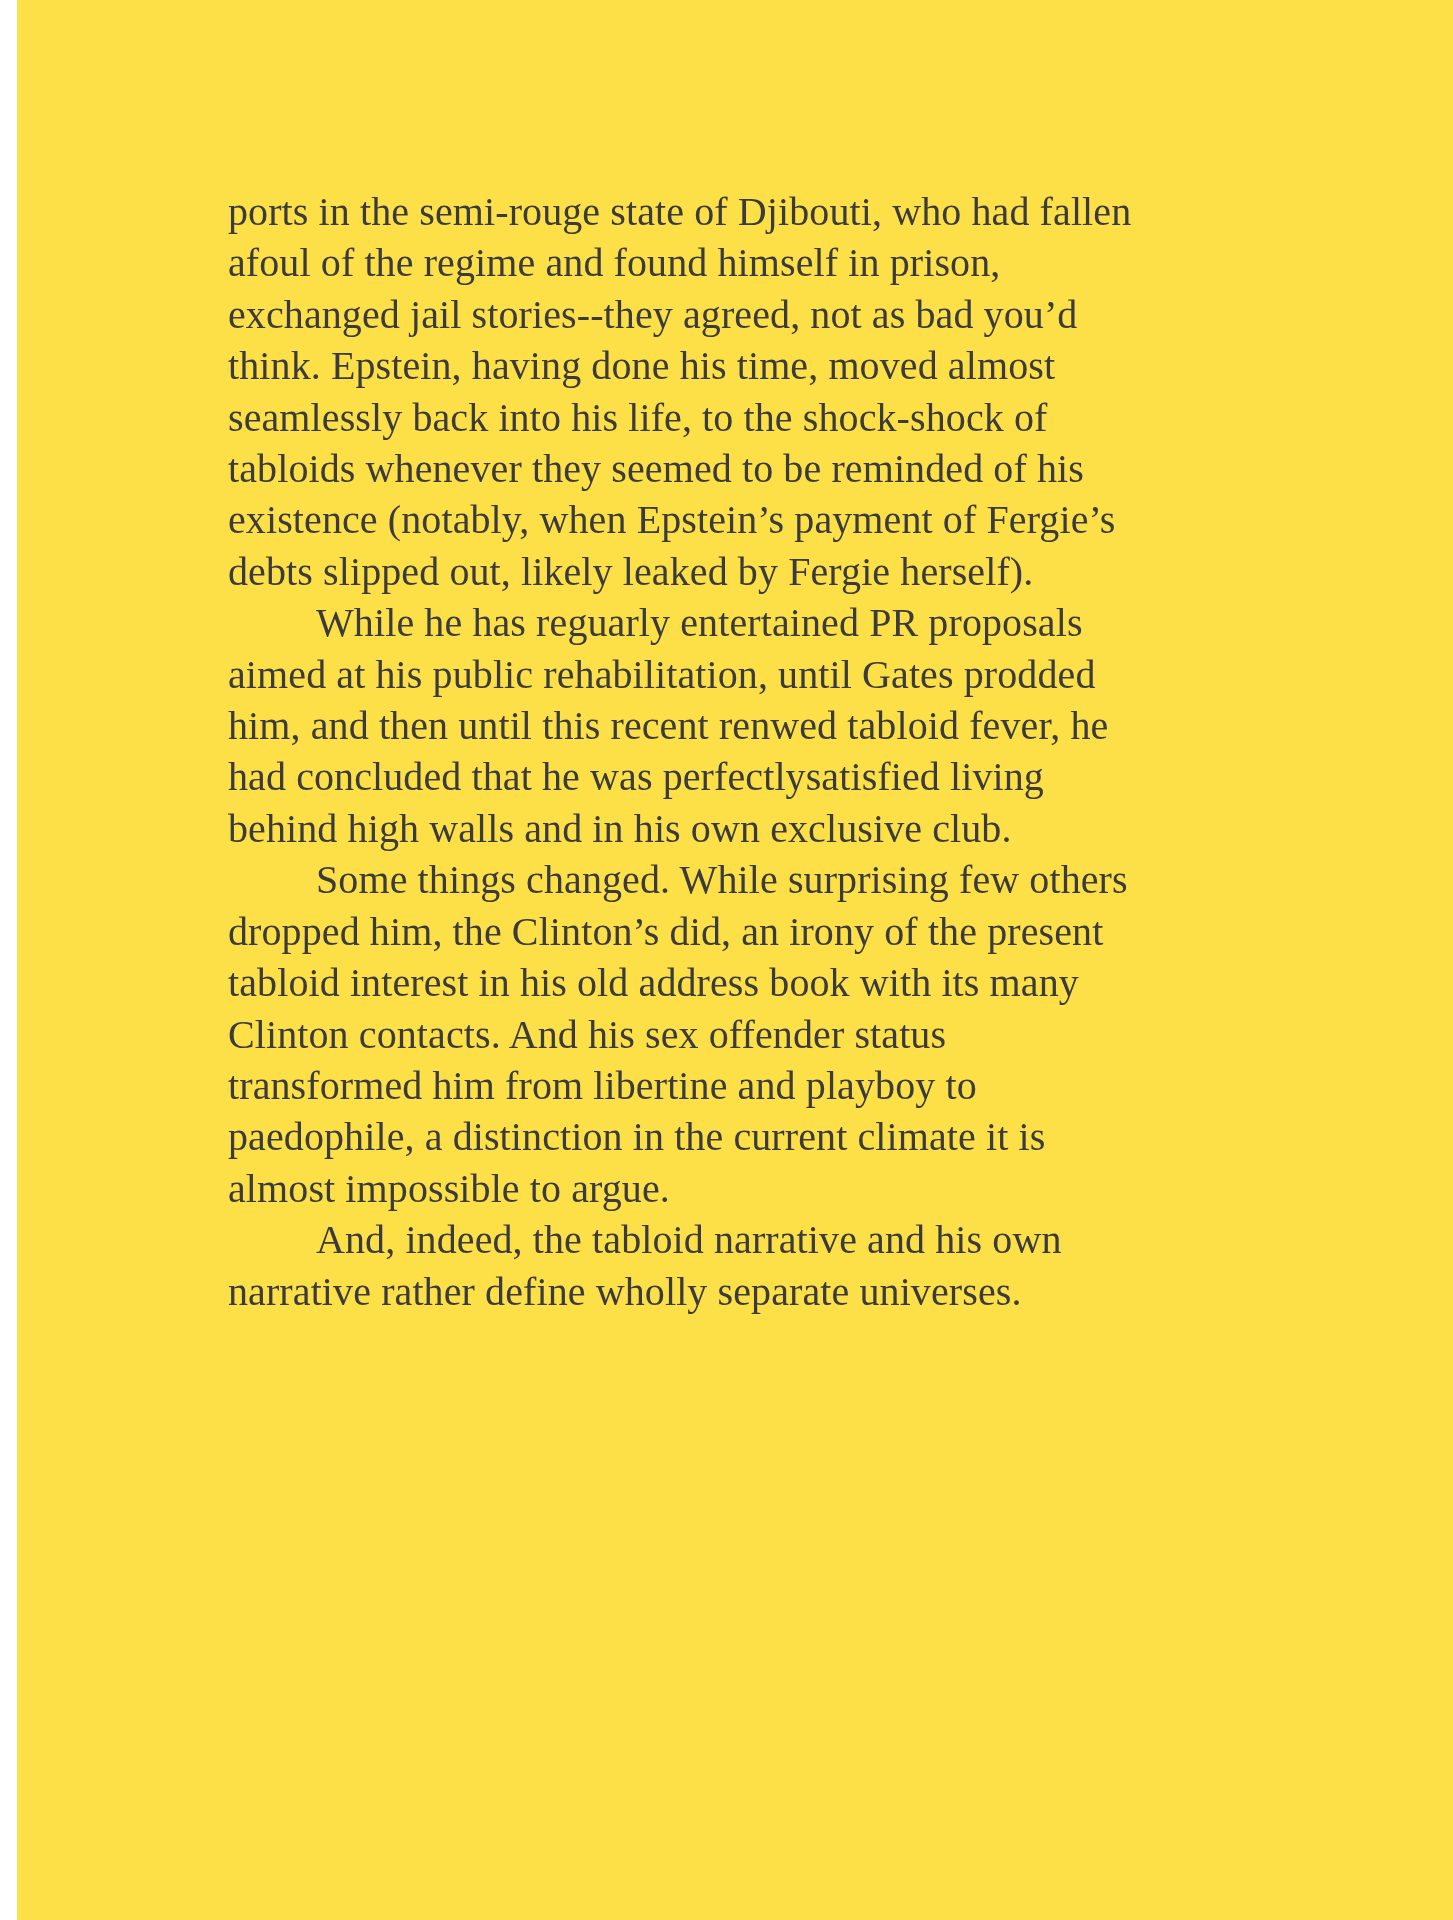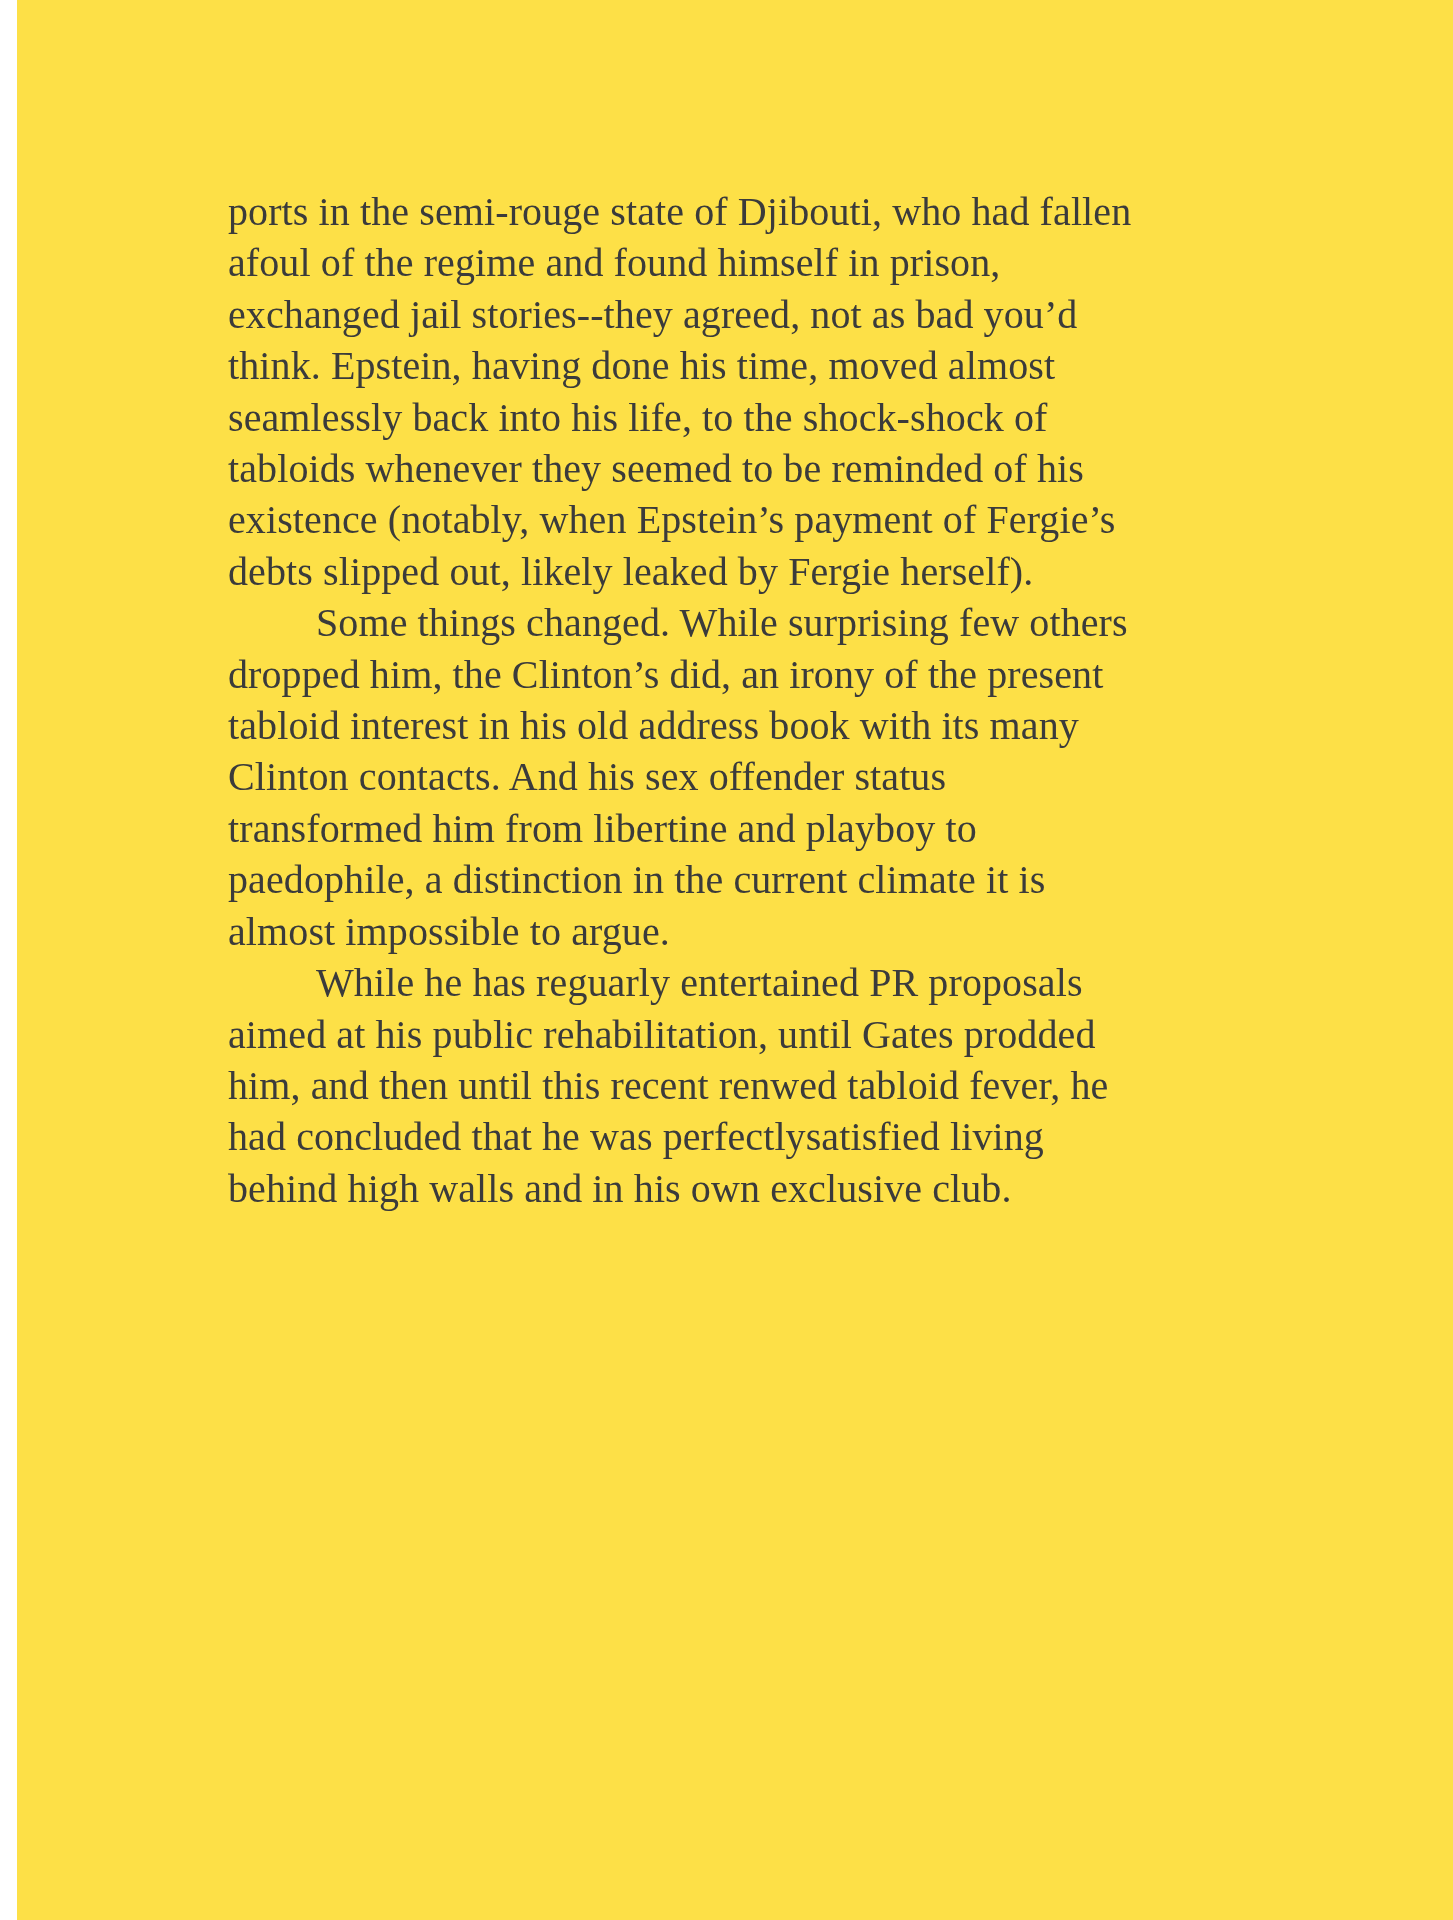--- a/index.html
+++ b/index.html
@@ -58,28 +58,30 @@
 
   <div class="text-block">
     <p class="no-indent">ports in the semi-rouge state of Djibouti, who had fallen
 afoul of the regime and found himself in prison,
 exchanged jail stories--they agreed, not as bad you’d
 think. Epstein, having done his time, moved almost
 seamlessly back into his life, to the shock-shock of
 tabloids whenever they seemed to be reminded of his
 existence (notably, when Epstein’s payment of Fergie’s
 debts slipped out, likely leaked by Fergie herself).</p>
+    <p>While he has reguarly entertained PR proposals
+aimed at his public rehabilitation, until Gates prodded
+him, and then until this recent renwed tabloid fever, he
+had concluded that he was perfectlysatisfied living
+behind high walls and in his own exclusive club.</p>
     <p>Some things changed. While surprising few others
 dropped him, the Clinton’s did, an irony of the present
 tabloid interest in his old address book with its many
 Clinton contacts. And his sex offender status
 transformed him from libertine and playboy to
 paedophile, a distinction in the current climate it is
 almost impossible to argue.</p>
-    <p>While he has reguarly entertained PR proposals
-aimed at his public rehabilitation, until Gates prodded
-him, and then until this recent renwed tabloid fever, he
-had concluded that he was perfectlysatisfied living
-behind high walls and in his own exclusive club.</p>
+    <p>And, indeed, the tabloid narrative and his own
+narrative rather define wholly separate universes.</p>
   </div>
 
 
 </div>
 
 </body></html>

